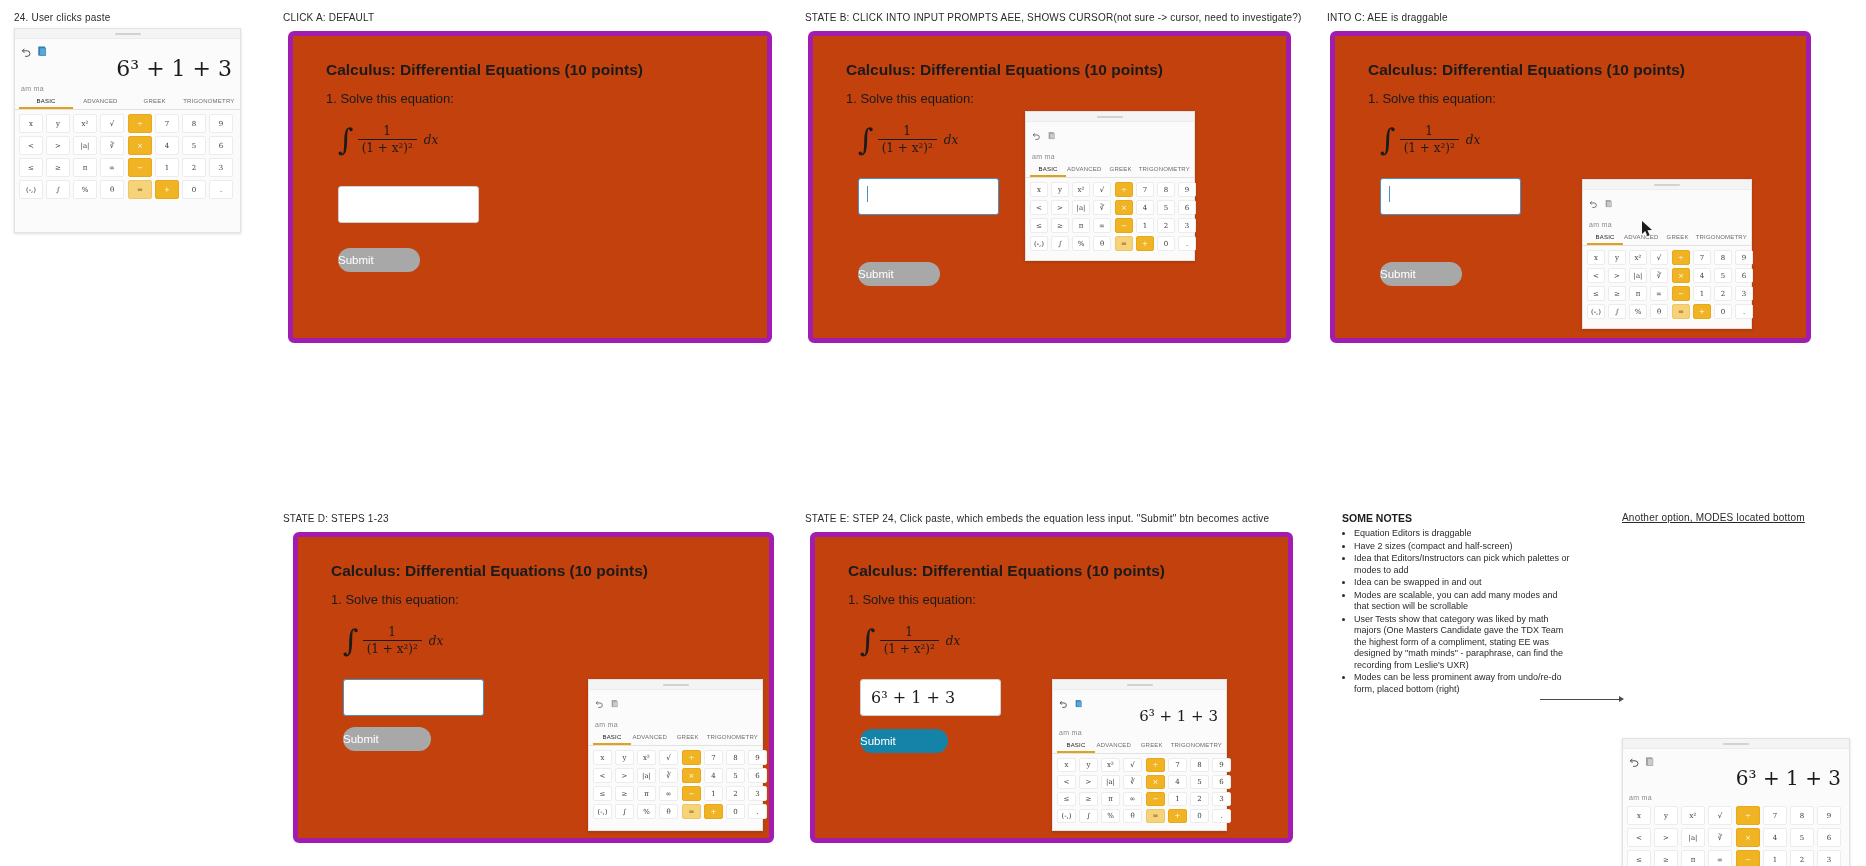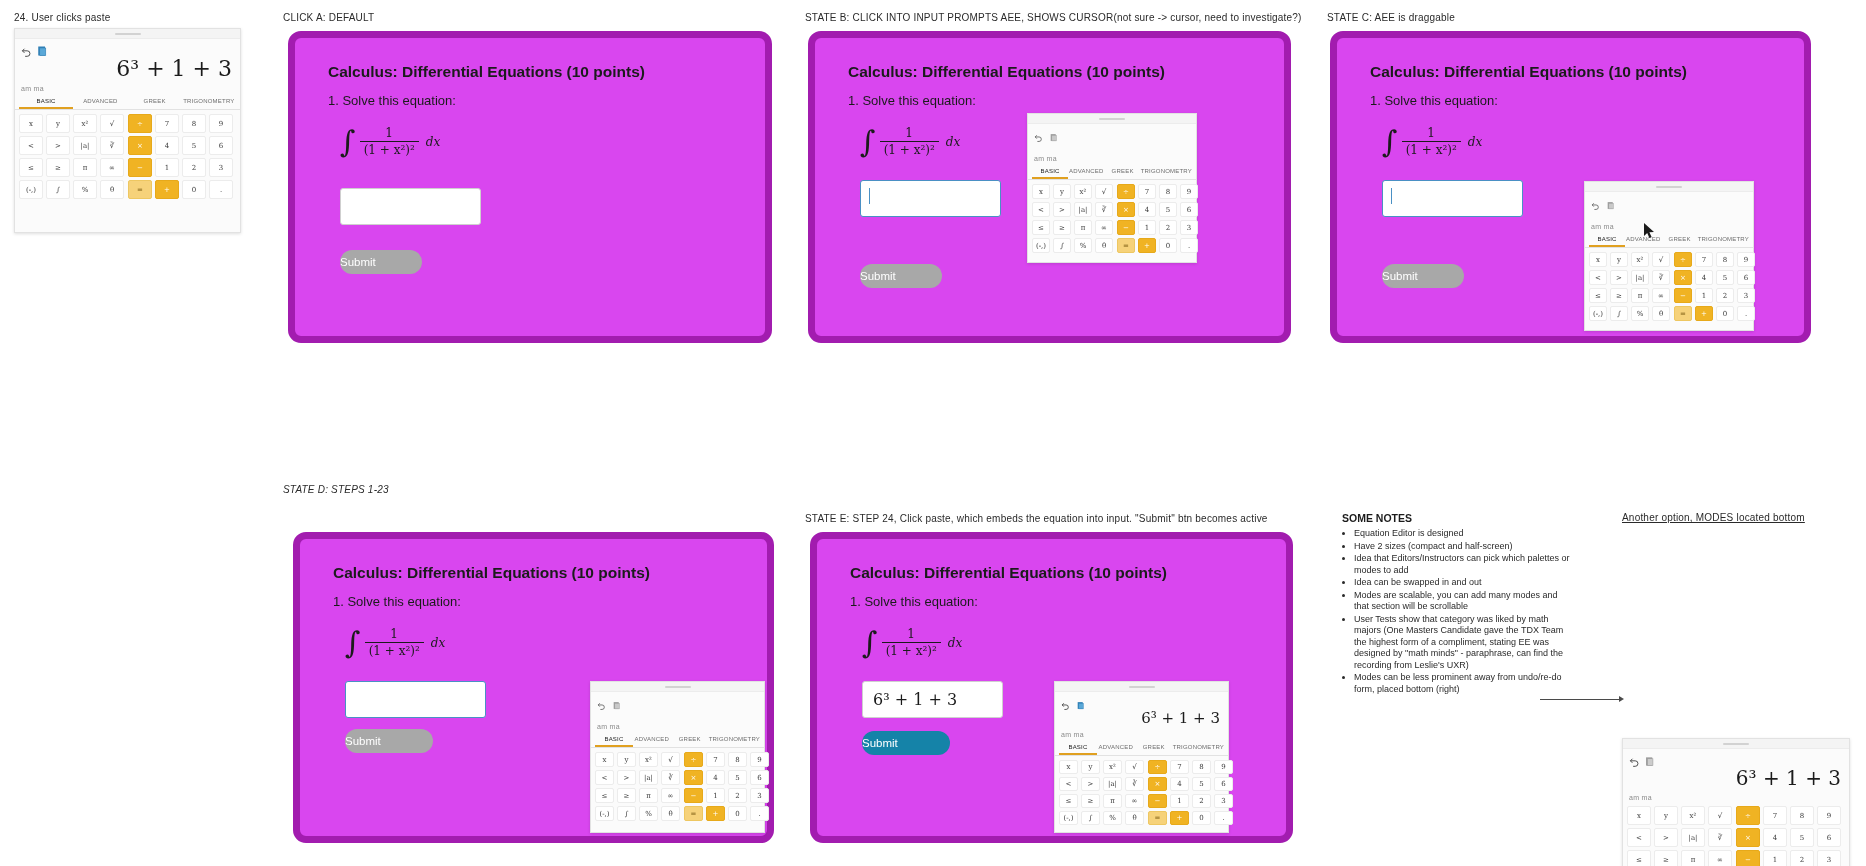--- a/index.html
+++ b/index.html
@@ -18,23 +18,23 @@
   .abs { position: absolute; }
 
   .caption {
     font-size: 10px;
     color: #2a2a2a;
     letter-spacing: 0.2px;
     white-space: nowrap;
   }
 
   .card {
-    background: #d946ef;
-    border: 7px solid #a21caf;
-    border-radius: 13px;
+    background: #c2410c;
+    border: 5px solid #a21caf;
+    border-radius: 6px;
     box-sizing: border-box;
   }
 
   .q-title {
     font-size: 15.5px;
     font-weight: bold;
     color: #1b1b1b;
   }
   .q-prompt {
     font-size: 13px;
@@ -379,21 +379,21 @@
         <div class="key num">3</div>
         <div class="key amber-soft">=</div>
         <div class="key amber">+</div>
         <div class="key num">0</div>
         <div class="key num">.</div>
       </div>
     </div>
   </div>
 </div>
 
-<div class="abs caption" style="left:1327px; top:12px;">STATE C: AEE is draggable</div>
+<div class="abs caption" style="left:1327px; top:12px;">INTO C: AEE is draggable</div>
 <div class="abs card" style="left:1330px; top:31px; width:481px; height:312px;">
   <div class="abs q-title" style="left:33px; top:25px;">Calculus: Differential Equations (10 points)</div>
   <div class="abs q-prompt" style="left:33px; top:55px;">1. Solve this equation:</div>
   <div class="abs math" style="left:45px; top:88px;">
     <span class="intsym">∫</span>
     <span class="frac">
       <span class="num">1</span>
       <span class="den">(1 + x²)²</span>
     </span>
     <span class="dx">dx</span>
@@ -469,21 +469,21 @@
         <div class="key num">.</div>
       </div>
     </div>
 
     <svg class="abs" style="left:58px; top:40px;" width="14" height="18" viewBox="0 0 14 18">
       <path d="M1 1 L1 14 L4.2 11 L6.4 16 L8.6 15 L6.4 10.2 L11 10 Z" fill="#1b1b1b"></path>
     </svg>
   </div>
 </div>
 
-<div class="abs caption" style="left:283px; top:484px;font-style:italic;">STATE D: STEPS 1-23</div>
+<div class="abs caption" style="left:283px; top:513px;">STATE D: STEPS 1-23</div>
 <div class="abs card" style="left:293px; top:532px; width:481px; height:311px;">
   <div class="abs q-title" style="left:33px; top:25px;">Calculus: Differential Equations (10 points)</div>
   <div class="abs q-prompt" style="left:33px; top:55px;">1. Solve this equation:</div>
   <div class="abs math" style="left:45px; top:88px;">
     <span class="intsym">∫</span>
     <span class="frac">
       <span class="num">1</span>
       <span class="den">(1 + x²)²</span>
     </span>
     <span class="dx">dx</span>
@@ -554,21 +554,21 @@
         <div class="key num">3</div>
         <div class="key amber-soft">=</div>
         <div class="key amber">+</div>
         <div class="key num">0</div>
         <div class="key num">.</div>
       </div>
     </div>
   </div>
 </div>
 
-<div class="abs caption" style="left:805px; top:513px;">STATE E: STEP 24, Click paste, which embeds the equation into input. "Submit" btn becomes active</div>
+<div class="abs caption" style="left:805px; top:513px;">STATE E: STEP 24, Click paste, which embeds the equation less input. "Submit" btn becomes active</div>
 <div class="abs card" style="left:810px; top:532px; width:483px; height:311px;">
   <div class="abs q-title" style="left:33px; top:25px;">Calculus: Differential Equations (10 points)</div>
   <div class="abs q-prompt" style="left:33px; top:55px;">1. Solve this equation:</div>
   <div class="abs math" style="left:45px; top:88px;">
     <span class="intsym">∫</span>
     <span class="frac">
       <span class="num">1</span>
       <span class="den">(1 + x²)²</span>
     </span>
     <span class="dx">dx</span>
@@ -645,21 +645,21 @@
         <div class="key num">0</div>
         <div class="key num">.</div>
       </div>
     </div>
   </div>
 </div>
 
 <div class="abs notes" style="left:1342px; top:512px; width:230px;">
   <div class="notes-title">SOME NOTES</div>
   <ul>
-    <li>Equation Editor is designed</li>
+    <li>Equation Editors is draggable</li>
     <li>Have 2 sizes (compact and half-screen)</li>
     <li>Idea that Editors/Instructors can pick which palettes or modes to add</li>
     <li>Idea can be swapped in and out</li>
     <li>Modes are scalable, you can add many modes and that section will be scrollable</li>
     <li>User Tests show that category was liked by math majors (One Masters Candidate gave the TDX Team the highest form of a compliment, stating EE was designed by "math minds" - paraphrase, can find the recording from Leslie's UXR)</li>
     <li>Modes can be less prominent away from undo/re-do form, placed bottom (right)</li>
   </ul>
 </div>
 <div class="arrow-line" style="left:1540px; top:699px; width:80px;"></div>
 <div class="arrow-head" style="left:1619px; top:696px;"></div>

